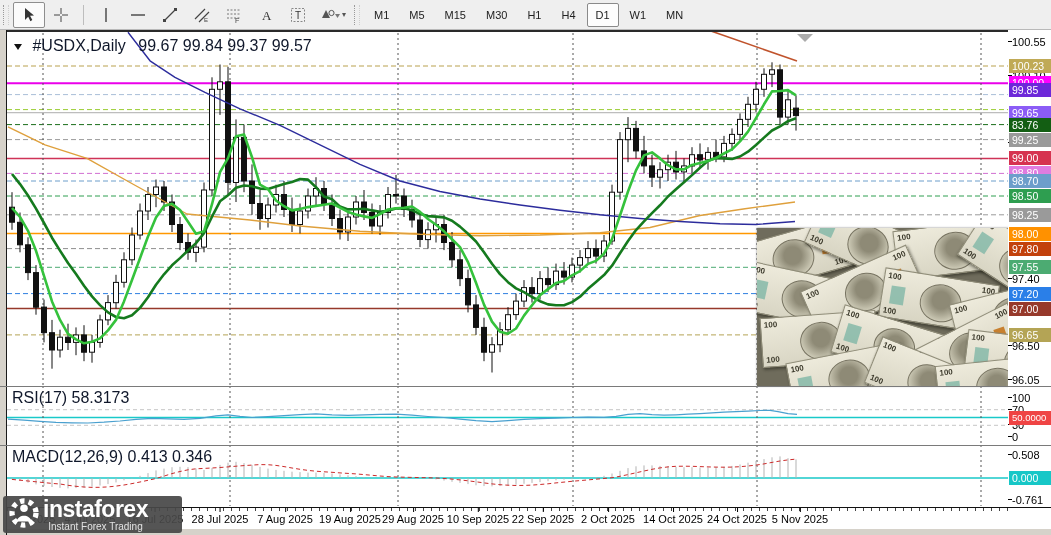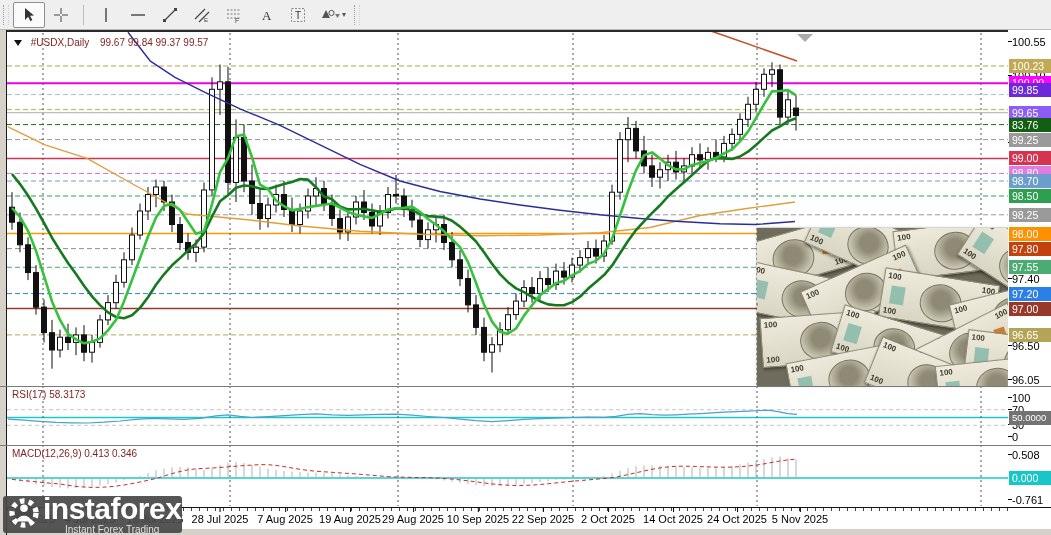--- a/index.html
+++ b/index.html
@@ -19,21 +19,21 @@
   
   #chartwin{position:absolute;left:0;top:30px;width:1051px;height:505px;background:#fff;
             border-top:2px solid #2a2a2a;box-sizing:border-box;}
   #leftstrip{position:absolute;left:0;top:30px;width:6px;height:505px;background:#d6d2ca;border-right:1px solid #1a1a1a;z-index:4;}
   svg.panel{position:absolute;left:7px;background:#fff;z-index:1;}
   #main-plot{top:32px;}
   #rsi-plot{top:386px;}
   #macd-plot{top:445px;}
   .hline-div{position:absolute;left:0;width:1051px;height:1px;background:#7a7a7a;z-index:5;}
   
-  .overlay-label{position:absolute;font-size:10px;color:#7f1d1d;z-index:3;white-space:nowrap;}
+  .overlay-label{position:absolute;font-size:16px;color:#0f172a;z-index:3;white-space:nowrap;}
   #chart-title{left:14px;top:37px;}
   #chart-title .tri{display:inline-block;width:0;height:0;border-left:4px solid transparent;
       border-right:4px solid transparent;border-top:6px solid #111;margin-right:6px;vertical-align:middle;}
   #rsi-label{left:12px;top:389px;}
   #macd-label{left:12px;top:448px;}
   
   #price-axis{position:absolute;left:1008px;top:30px;width:43px;height:477px;background:#fff;z-index:4;}
   .axlabel{position:absolute;left:0;width:43px;height:14px;line-height:14px;font-size:11px;color:#000;
            padding-left:4px;box-sizing:border-box;white-space:nowrap;}
   .axlabel .tick{position:absolute;left:0;top:6px;width:4px;height:1px;background:#000;}
@@ -60,21 +60,21 @@
   .bill .oval{position:absolute;left:38px;top:7px;width:40px;height:36px;border-radius:50%;
       background:radial-gradient(circle at 50% 42%,#8e8a76 0 30%,#c9c6b2 70%);border:1px solid #777361;}
   .bill .c100{position:absolute;font-size:8px;font-weight:bold;color:#3c3a2c;}
   .bill .seal{position:absolute;right:14px;top:18px;width:11px;height:13px;background:#c8802f;transform:rotate(8deg);}
   .bill .teal{position:absolute;left:8px;top:16px;width:14px;height:18px;background:#7fb7a6;opacity:.8;}
   
   #logo{position:absolute;left:3px;top:496px;width:179px;height:37px;background:rgba(72,72,72,.93);
         border-radius:3px;display:flex;align-items:center;z-index:6;color:#fff;}
   #logo .mark{margin:0 2px 0 4px;}
   #logo .txt{display:flex;flex-direction:column;align-items:center;line-height:1;}
-  #logo .brand{font-size:30px;font-weight:bold;letter-spacing:-.5px;}
+  #logo .brand{font-size:23px;font-weight:bold;letter-spacing:-.5px;}
   #logo .tagline{font-size:10px;color:#e2e2e2;margin-top:1px;}
 </style>
 </head>
 <body>
 
 <div id="toolbar">
   <div class="grip"></div>
   <span id="tools-host" style="display:flex;align-items:center;">
       <div class="tbtn active">
         <svg width="16" height="16" viewBox="0 0 16 16">
@@ -130,20 +130,31 @@
       <div class="tbtn">
         <svg width="22" height="16" viewBox="0 0 22 16">
           <path d="M3 11 L7 3 L11 11 Z" fill="#555"></path>
           <circle cx="12.5" cy="6" r="2.6" fill="none" stroke="#555"></circle>
           <path d="M16 7 l5 0 l-2.5 4 z" fill="#777"></path>
         </svg>
       </div>
       <span style="font-size: 8px; color: rgb(85, 85, 85); margin-left: -4px;">▾</span>
     </span>
   <div class="grip" style="margin-left:8px;"></div>
+  <span id="tf-host" style="display:flex;align-items:center;">
+      <div class="tf">M1</div>
+      <div class="tf">M5</div>
+      <div class="tf">M15</div>
+      <div class="tf">M30</div>
+      <div class="tf">H1</div>
+      <div class="tf">H4</div>
+      <div class="tf active">D1</div>
+      <div class="tf">W1</div>
+      <div class="tf">MN</div>
+    </span>
 </div>
 
 <div id="chartwin"></div>
 <div id="leftstrip"></div>
 
 <svg id="main-plot" class="panel" width="1001" height="354" viewBox="7 32 1001 354">
     <line x1="7" y1="66.0" x2="1008" y2="66.0" stroke="#b9a14e" stroke-width="1" stroke-dasharray="5 3"></line>
     <line x1="7" y1="83.3" x2="1008" y2="83.3" stroke="#ea00ea" stroke-width="2"></line>
     <line x1="7" y1="94.6" x2="1008" y2="94.6" stroke="#a9bed8" stroke-width="1" stroke-dasharray="5 3"></line>
     <line x1="7" y1="109.6" x2="1008" y2="109.6" stroke="#9acd32" stroke-width="1" stroke-dasharray="5 3"></line>
@@ -840,21 +851,21 @@
     <div class="axbadge" style="top:196.5px;background:#ff9100">98.00</div>
     <div class="axbadge" style="top:211.6px;background:#c2410c">97.80</div>
     <div class="axbadge" style="top:230.3px;background:#4cab72">97.55</div>
     <div class="axbadge" style="top:256.6px;background:#2a7fe8">97.20</div>
     <div class="axbadge" style="top:271.6px;background:#96392b">97.00</div>
     <div class="axbadge" style="top:297.9px;background:#b4a455">96.65</div>
     <div class="axlabel plain" style="top:361.0px"><span class="tick"></span>100</div>
     <div class="axlabel plain" style="top:372.7px"><span class="tick"></span>70</div>
     <div class="axlabel plain" style="top:388.3px"><span class="tick"></span>30</div>
     <div class="axlabel plain" style="top:400.0px"><span class="tick"></span>0</div>
-    <div class="axbadge" style="top:380.5px;background:#737373;font-size:9.5px">50.0000</div>
+    <div class="axbadge" style="top:380.5px;background:#ef4444;font-size:9.5px">50.0000</div>
     <div class="axlabel plain" style="top:418px"><span class="tick"></span>0.508</div>
     <div class="axbadge" style="top:441px;background:#17c7c7">0.000</div>
     <div class="axlabel plain" style="top:463px"><span class="tick"></span>-0.761</div>
   </div>
 <div id="date-axis">
   <div id="tickstrip"></div>
 <div class="dlabel" style="left:25px"><i></i>24 Jun 2025</div>
     <div class="dlabel" style="left:90px"><i></i>4 Jul 2025</div>
     <div class="dlabel" style="left:155px"><i></i>16 Jul 2025</div>
     <div class="dlabel" style="left:220px"><i></i>28 Jul 2025</div>

